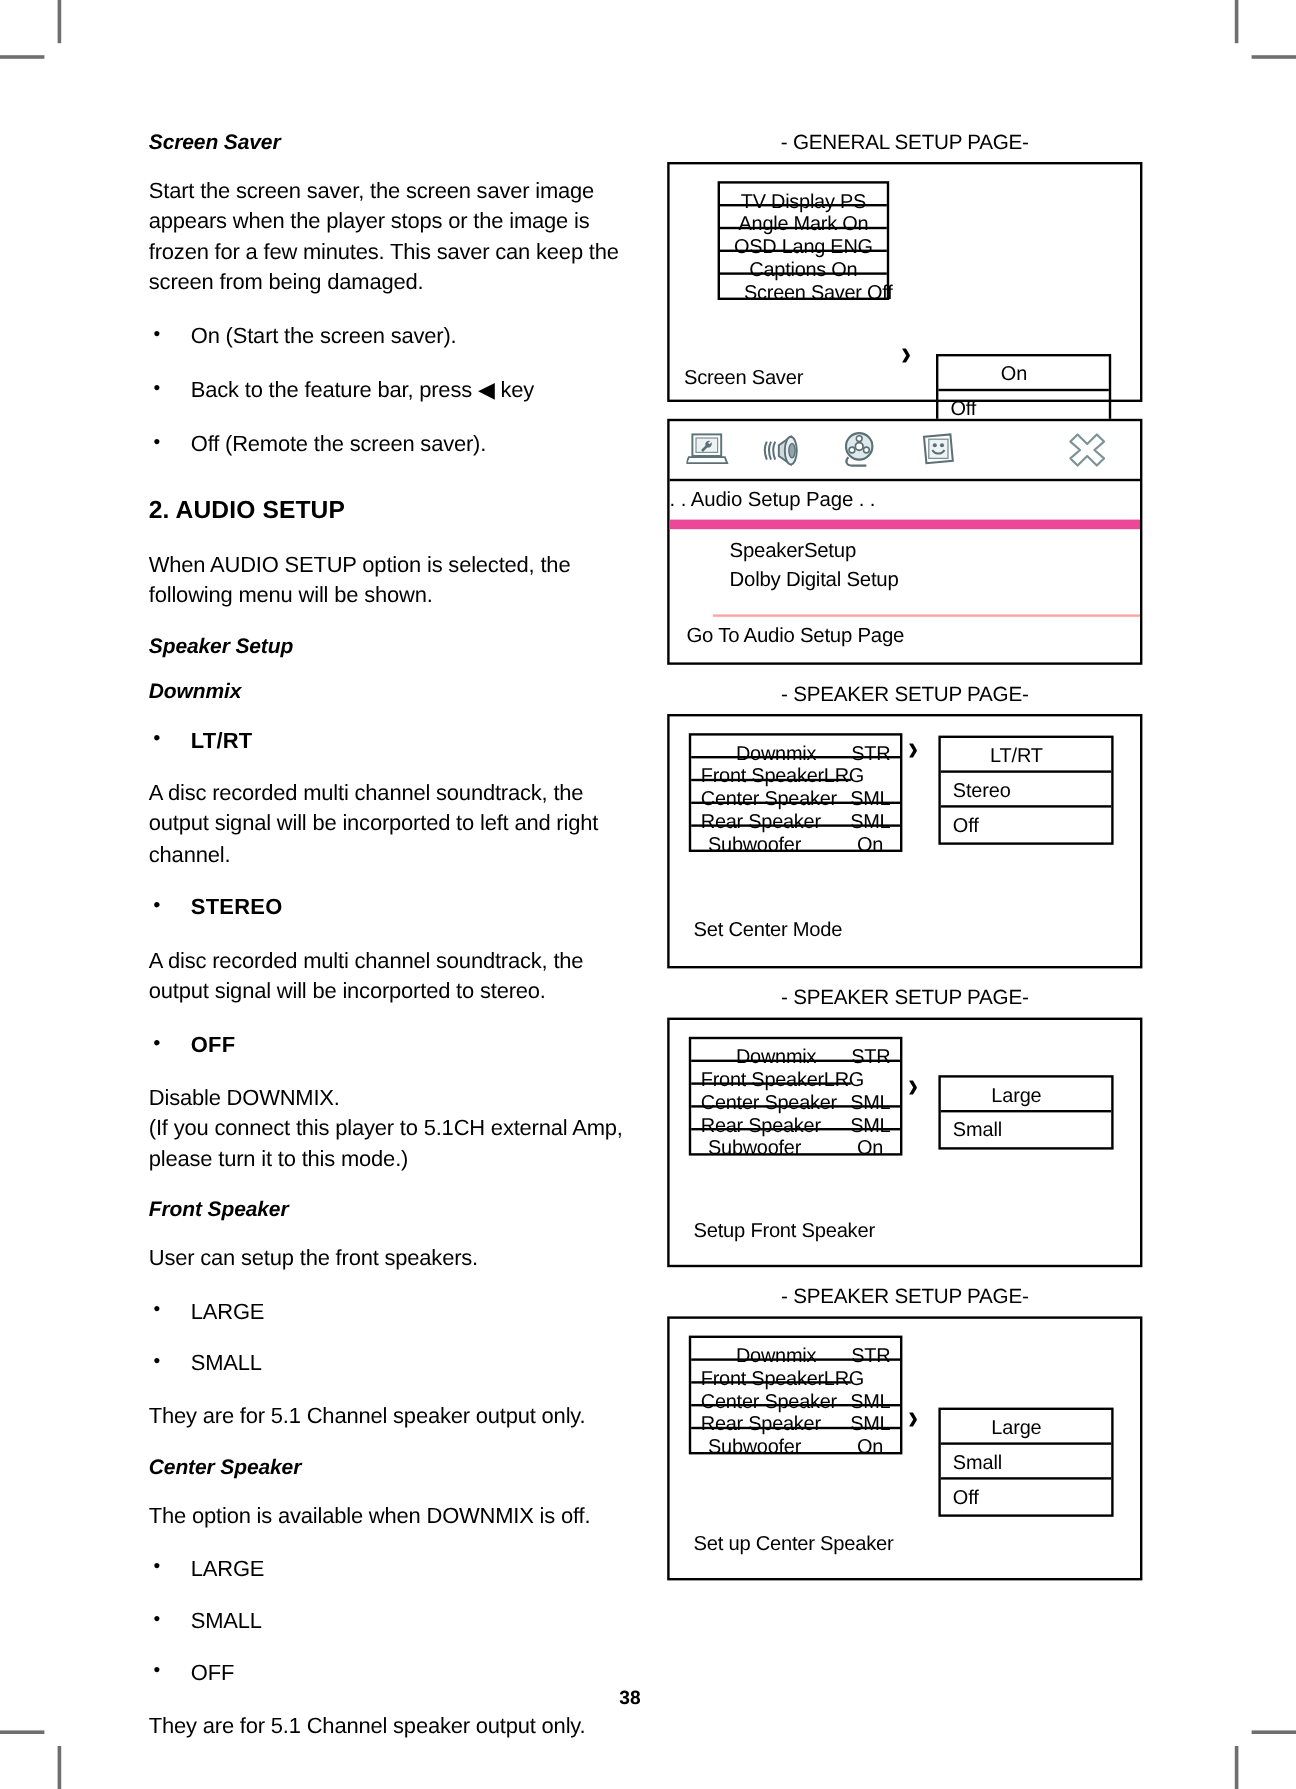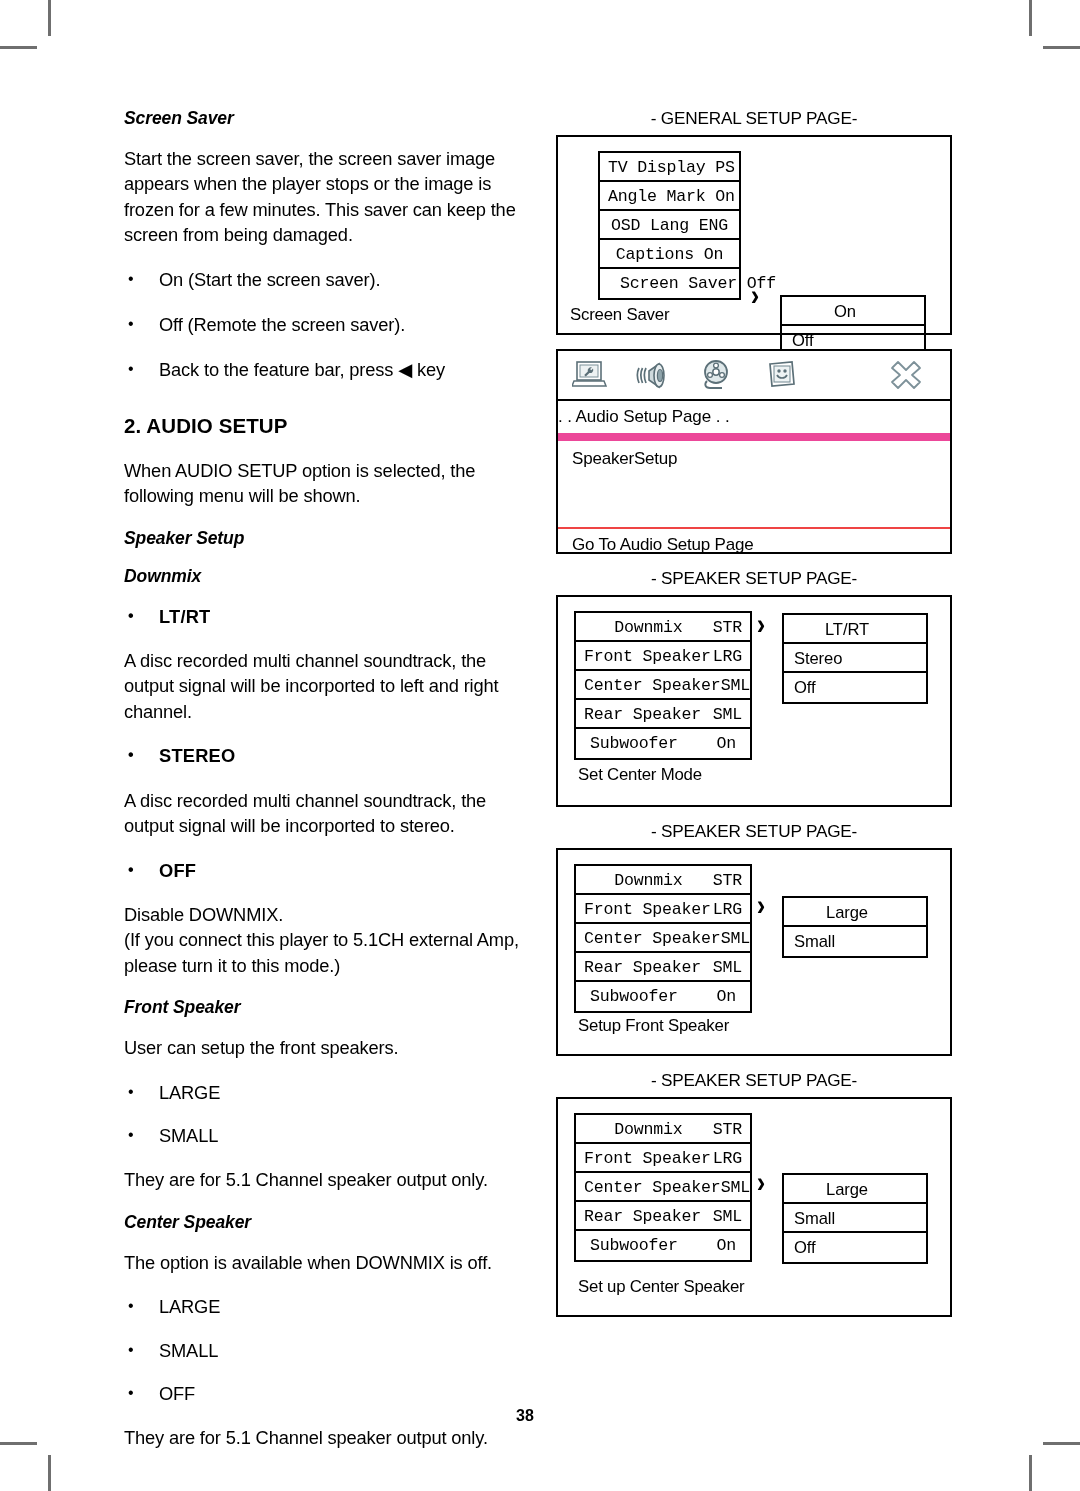--- a/index.html
+++ b/index.html
@@ -104,30 +104,29 @@
   }
 
   
   .menu-list {
     border: 2px solid #000;
     box-sizing: border-box;
     width: 178px;
   }
   .menu-row {
     border-bottom: 2px solid #000;
-    height: 29px;
+    height: 19px;
     line-height: 29px;
     font-size: 16.6px;
     box-sizing: border-box;
     padding: 0 8px;
     display: flex;
     justify-content: space-between;
     white-space: nowrap;
     letter-spacing: -0.2px;
-    font-family: Liberation Mono, monospace;
   }
   .menu-row:last-child { border-bottom: none; padding-left: 20px; }
   .menu-row.center { display: block; text-align: center; }
   .menu-row .val { font-size: 16.6px; }
 
   
   .popup {
     border: 2px solid #000;
     box-sizing: border-box;
     width: 146px;
@@ -188,24 +187,25 @@
   .icon-bar .ibox.last { margin-left: auto; margin-right: 12px; }
   .page-title-row {
     height: 32px;
     line-height: 32px;
     border-bottom: 8px solid #ec4899;
     text-align: left;
     font-size: 17px;
     letter-spacing: -0.1px;
   }
   .opt-area {
-    height: 88px;
-    border-bottom: 2px solid #ef4444;
+    height: 73px;
+    border-bottom: 2px solid #fca5a5;
     padding: 6px 0 0 14px;
     box-sizing: border-box;
+    margin-left: 36px;
   }
   .opt-area div {
     font-size: 17px;
     line-height: 24px;
     letter-spacing: -0.2px;
   }
   .goto-row {
     height: 31px;
     line-height: 31px;
     padding-left: 14px;
@@ -259,22 +259,22 @@
 
 <div class="page">
 
   <div class="col-left">
 
     <h3 class="sec-head">Screen Saver</h3>
     <p class="body">Start the screen saver, the screen saver image appears when the player stops or the image is frozen for a few minutes. This saver can keep the screen from being damaged.</p>
 
     <ul class="bullets">
       <li>On (Start the screen saver).</li>
+      <li>Back to the feature bar, press ◀ key</li>
       <li>Off (Remote the screen saver).</li>
-      <li>Back to the feature bar, press ◀ key</li>
     </ul>
 
     <div class="gap-m"></div>
     <h2 class="num-head">2. AUDIO SETUP</h2>
     <p class="body">When AUDIO SETUP option is selected, the following menu will be shown.</p>
 
     <h3 class="sec-head">Speaker Setup</h3>
     <h3 class="sec-head">Downmix</h3>
 
     <ul class="bullets">
@@ -383,20 +383,21 @@
             <svg width="34" height="30" viewBox="0 0 34 30">
               <path d="M9 2 L17 10 L25 2 L31 8 L23 15 L31 22 L25 28 L17 20 L9 28 L3 22 L11 15 L3 8 Z" fill="#ffffff" stroke="#7d9199" stroke-width="1.8" stroke-linejoin="round"></path>
             </svg>
           </div>
         </div>
 
         <div class="page-title-row">. .  Audio Setup Page . .</div>
 
         <div class="opt-area">
           <div>SpeakerSetup</div>
+          <div>Dolby Digital Setup</div>
         </div>
 
         <div class="goto-row">Go To  Audio Setup Page</div>
       </div>
     </div>
 
     <div class="diagram spk" id="dg-spk1">
       <div class="diagram-title">- SPEAKER SETUP PAGE-</div>
       <div class="screen">
 

